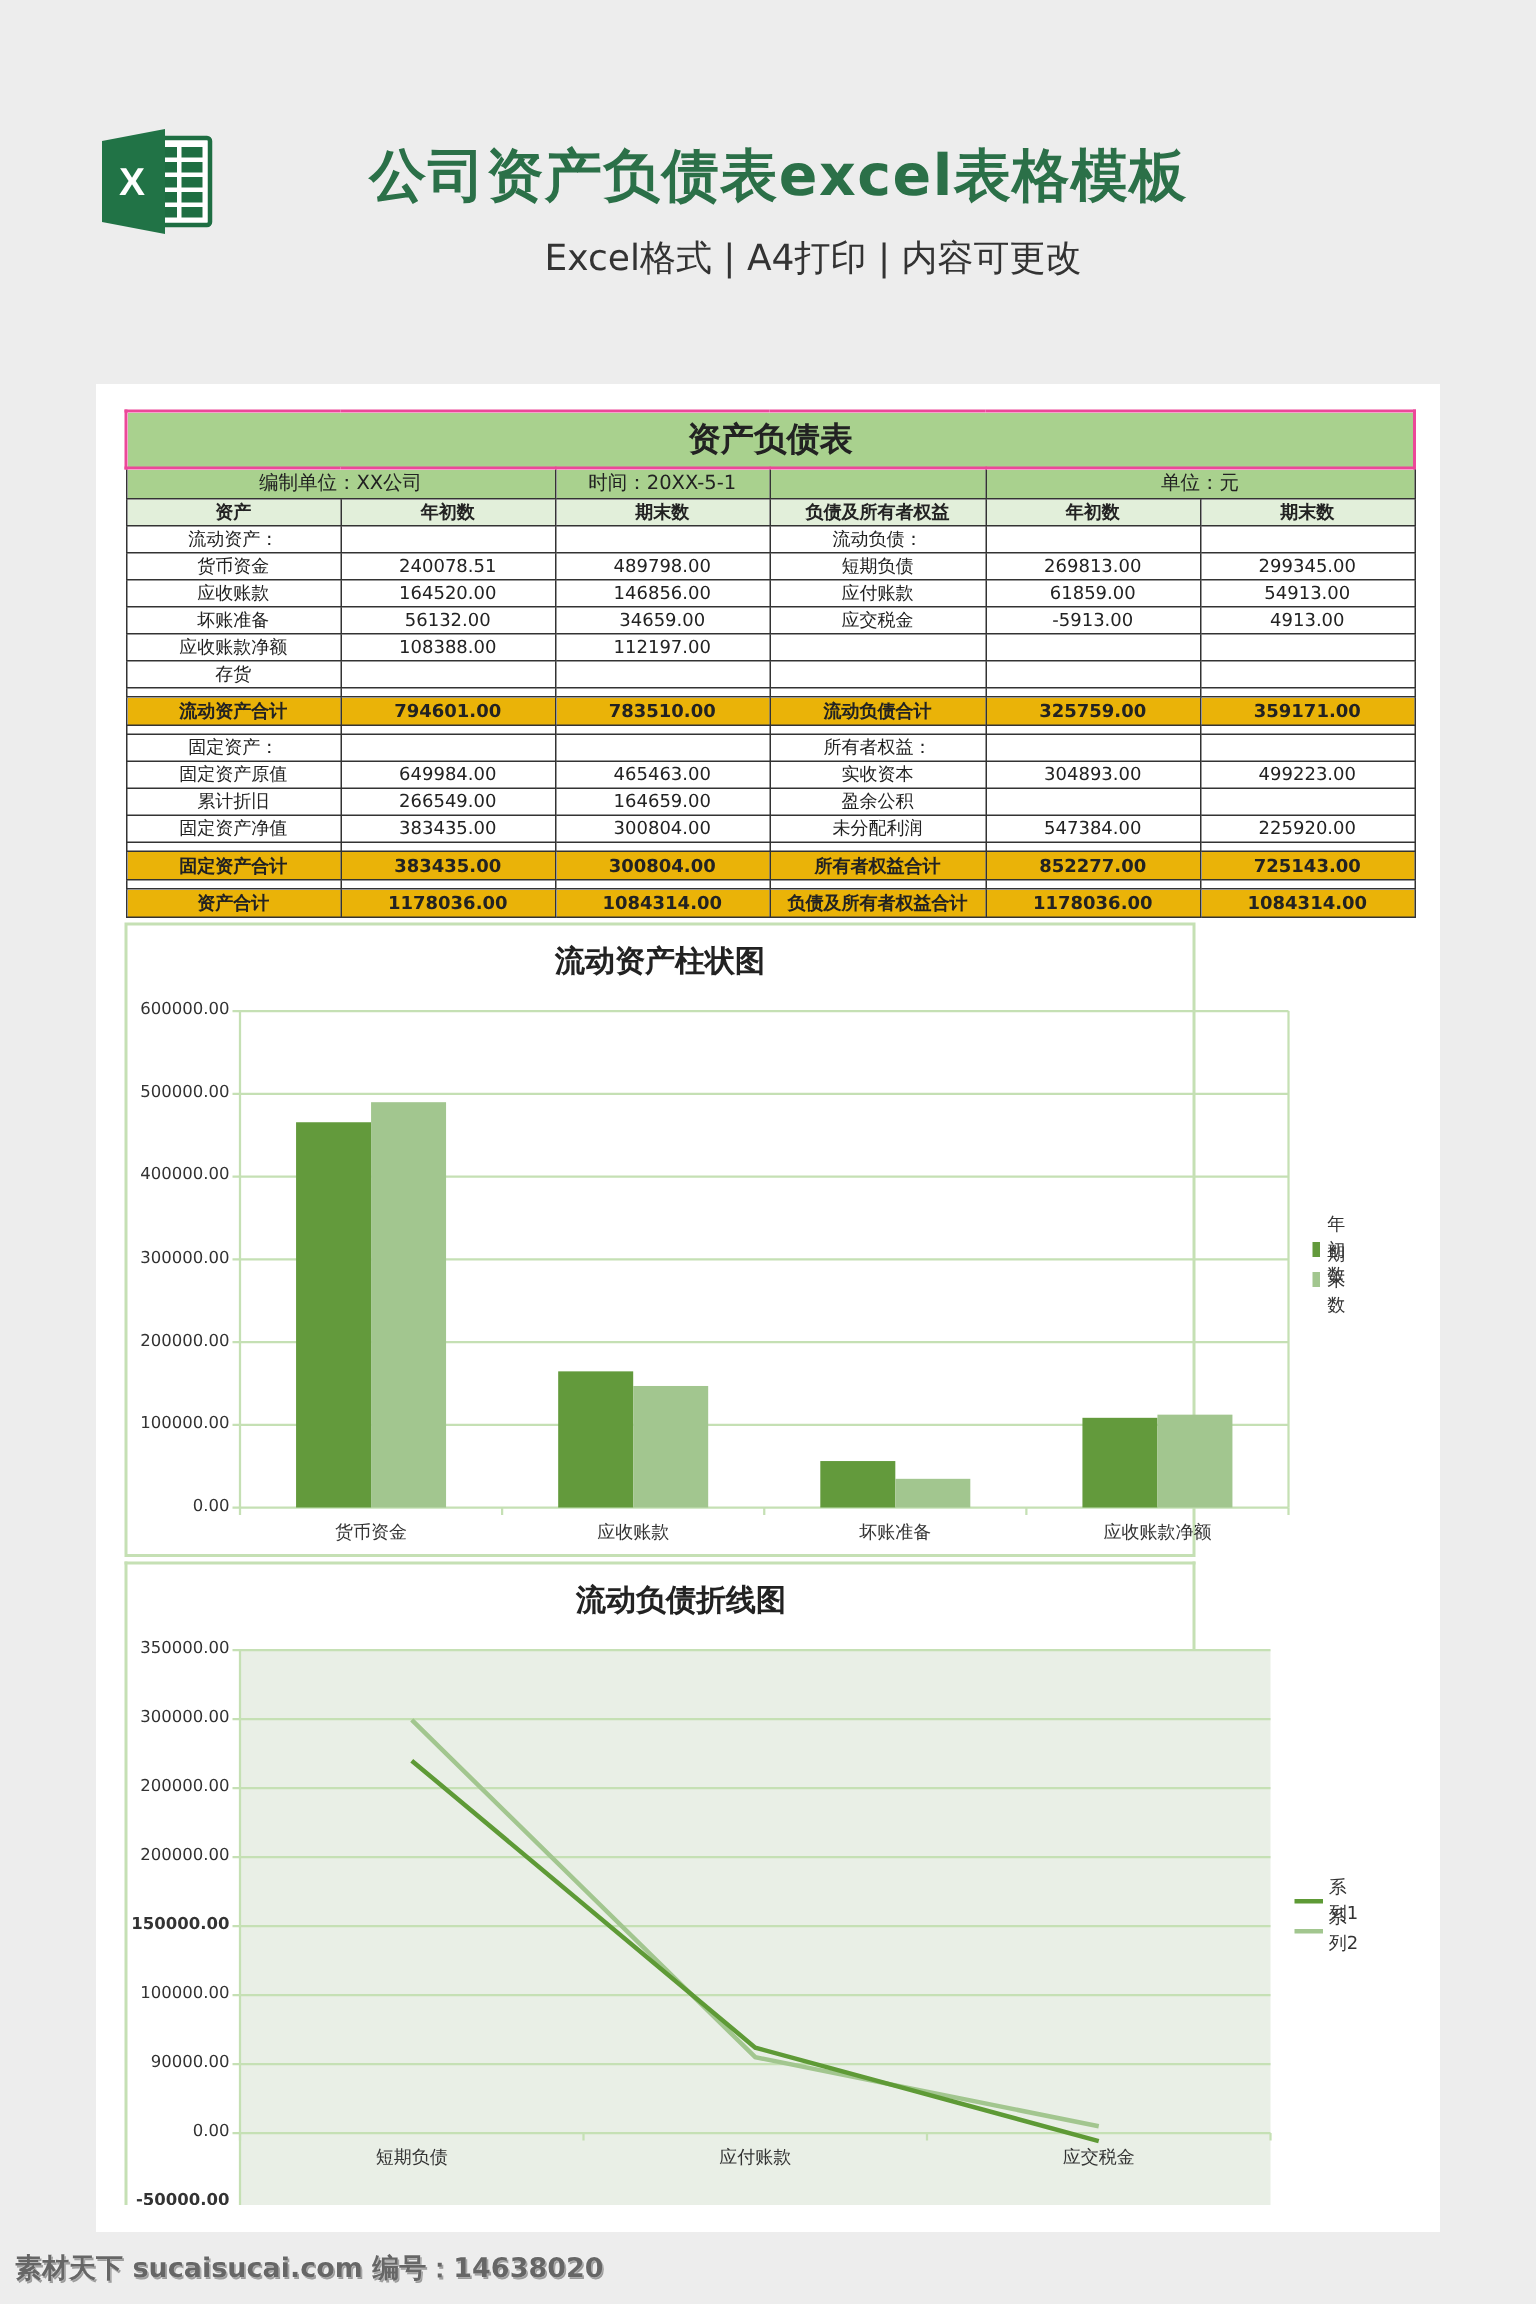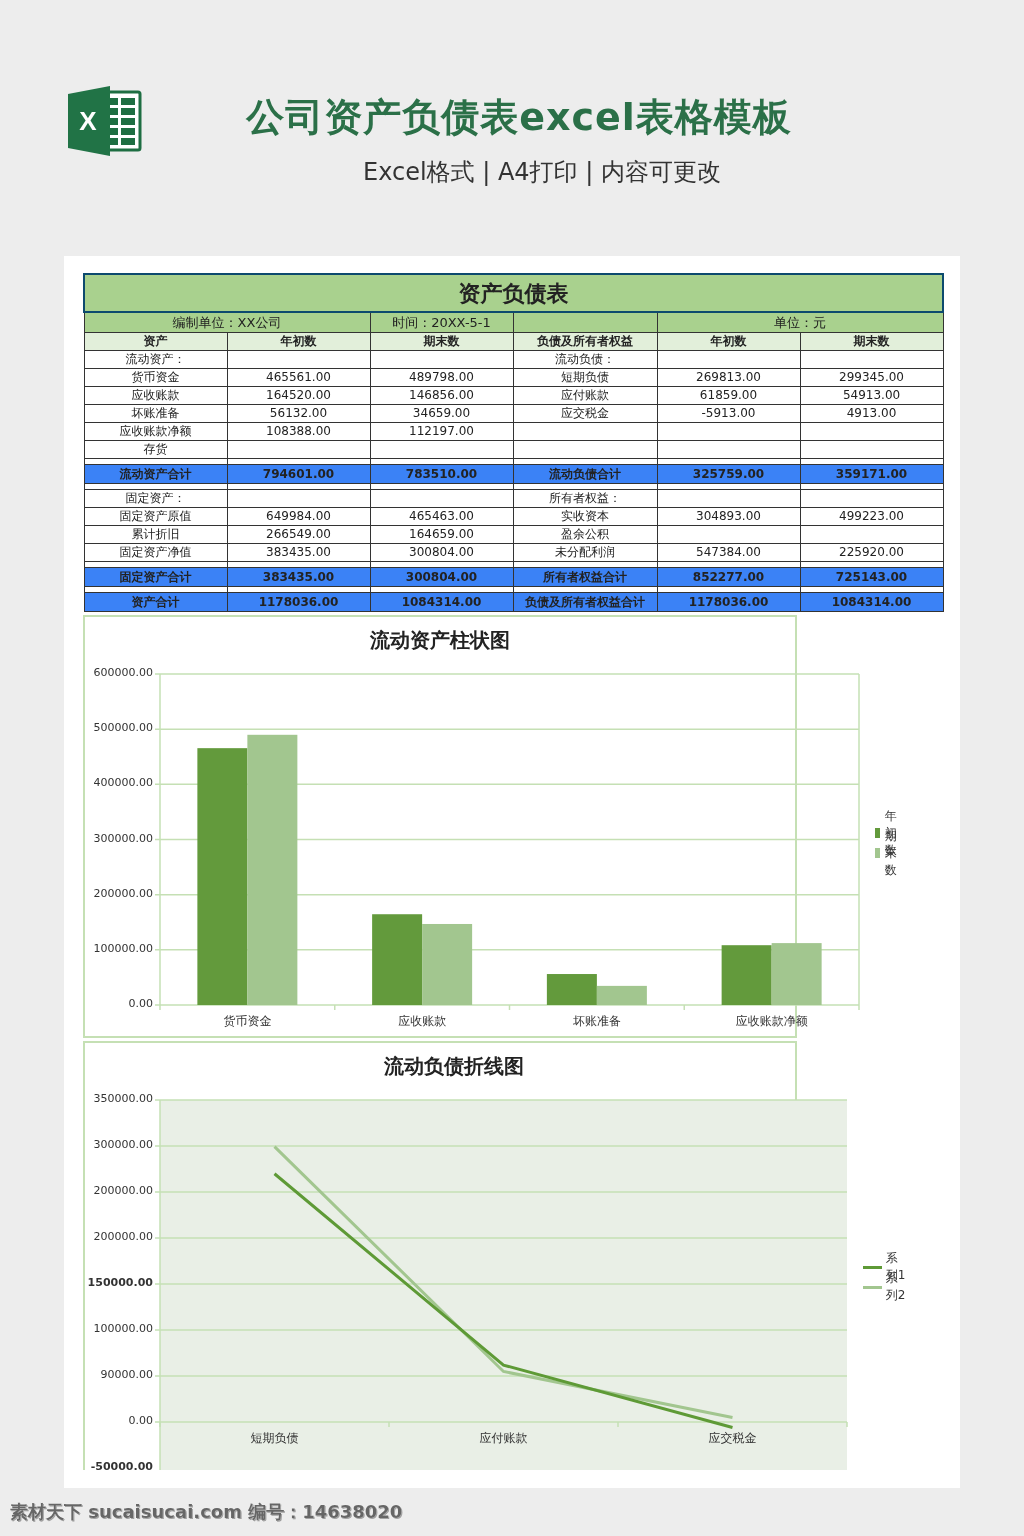--- a/index.html
+++ b/index.html
@@ -5,24 +5,24 @@
   html, body { margin:0; padding:0; }
   body { width:1024px; height:1536px; background:#ededed; position:relative; overflow:hidden;
          font-family:"DejaVu Sans","Liberation Sans",sans-serif; color:#222; }
   .abs { position:absolute; }
   .logo { left:66px; top:84px; width:78px; height:74px; }
   .title { left:0; width:948px; top:92px; text-align:center; font-size:38px; font-weight:bold; color:#2b7048; letter-spacing:1px; padding-left:90px; box-sizing:border-box; }
   .subtitle { left:0; width:1024px; top:156px; text-align:center; font-size:24px; color:#333; padding-left:60px; box-sizing:border-box; }
   .card { left:64px; top:256px; width:896px; height:1232px; background:#fff; }
   table.bs { position:absolute; left:83px; top:273px; width:859px; border-collapse:collapse; font-size:12px; table-layout:fixed; }
   table.bs td { border:1px solid #333; text-align:center; padding:0; height:17px; line-height:17px; white-space:nowrap; overflow:hidden; }
-  table.bs tr.ttl td { background:#a9d18e; height:36px; font-size:22px; font-weight:bold; border:2px solid #0c4a6e; }
+  table.bs tr.ttl td { background:#a9d18e; height:36px; font-size:22px; font-weight:bold; border:2px solid #ec4899; }
   table.bs tr.meta td { background:#a9d18e; font-size:13px; height:19px; }
   table.bs tr.hdr td { background:#e2efda; font-weight:bold; }
-  table.bs tr.sum td { background:#3b82f6; font-weight:bold; height:18px; }
+  table.bs tr.sum td { background:#eab308; font-weight:bold; height:18px; }
   table.bs tr.gap td { height:5px; line-height:5px; font-size:1px; }
   .chartbox { position:absolute; left:83px; width:714px; border:2px solid #c5e0b4; box-sizing:border-box; background:#fff; }
   .ctitle { position:absolute; left:0; width:100%; text-align:center; font-size:20px; font-weight:bold; color:#222; }
   .ytick { position:absolute; font-size:11px; color:#333; text-align:right; width:68px; }
   .xtick { position:absolute; font-size:12px; color:#333; text-align:center; width:120px; }
   .legend { position:absolute; font-size:12px; color:#333; }
   .legend .row { display:flex; align-items:center; height:20px; }
   .sw { display:inline-block; width:10px; height:10px; margin-right:5px; }
   .ln { display:inline-block; width:28px; height:3px; margin-right:4px; }
   .footer { left:10px; top:1500px; font-size:18px; font-weight:bold; color:#666; text-shadow:0 0 1px #fff, 1px 1px 0 #999; }
@@ -84,21 +84,21 @@
   <tr class="">
         <td>流动资产：</td>
         <td></td>
         <td></td>
         <td>流动负债：</td>
         <td></td>
         <td></td>
       </tr>
       <tr class="">
         <td>货币资金</td>
-        <td>465561.00</td>
+        <td>240078.51</td>
         <td>489798.00</td>
         <td>短期负债</td>
         <td>269813.00</td>
         <td>299345.00</td>
       </tr>
       <tr class="">
         <td>应收账款</td>
         <td>164520.00</td>
         <td>146856.00</td>
         <td>应付账款</td>

